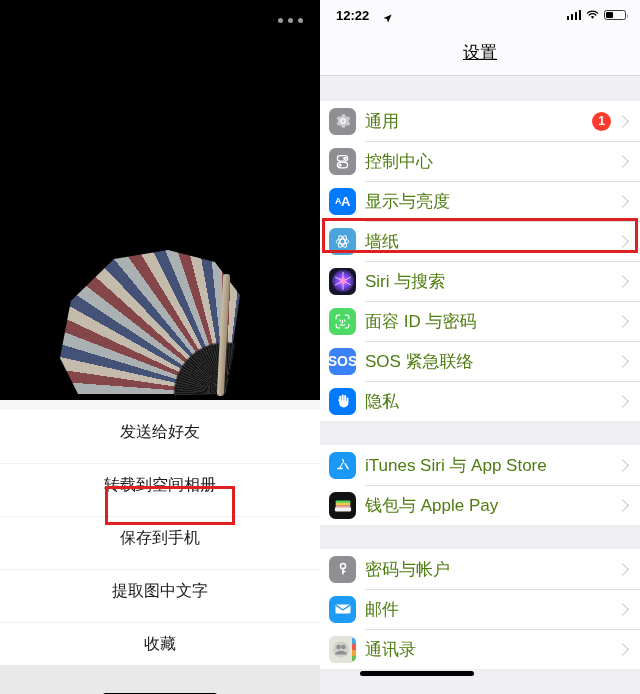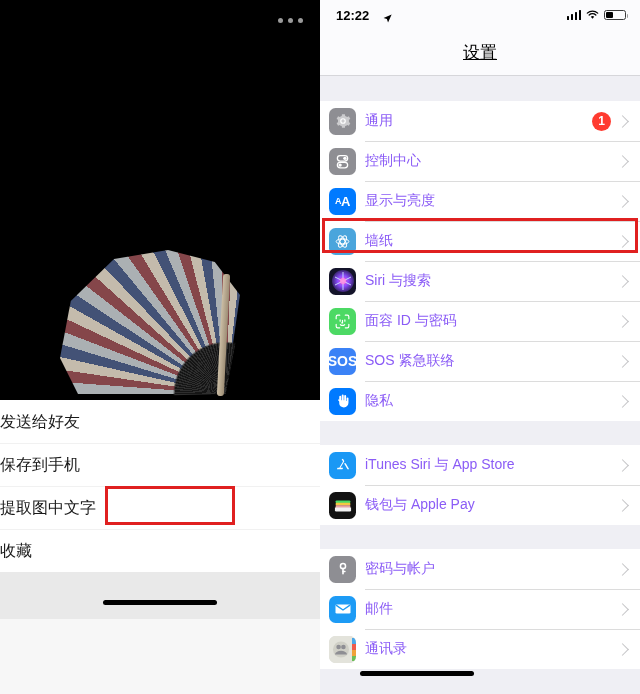--- a/index.html
+++ b/index.html
@@ -43,22 +43,22 @@
   .fan-handle{
     position:absolute;left:160px;top:24px;width:7px;height:122px;
     background:linear-gradient(90deg,#cdbfa6,#9c8c74);border-radius:3px;
     transform:rotate(3deg);
   }
 
   
   .sheet{position:absolute;left:0;top:400px;width:320px;height:294px;background:#f7f7f7;}
   .sheet-group{background:#fff;}
   .sheet-item{
-    position:relative;height:43px;line-height:43px;
-    font-size:16px;color:#1a1a1a;background:#fff;cursor:pointer;
+    position:relative;height:43px;line-height:43px;text-align:center;
+    font-size:16px;color:#1a1a1a;background:#fff;cursor:pointer;margin-top:10px;
   }
   .sheet-item + .sheet-item{box-shadow:inset 0 .5px 0 #e3e3e3;}
   .sheet-gap{height:9px;background:#e9e9e9;}
   .sheet-footer{height:38px;background:#e9e9e9;position:relative;}
   .home-bar{
     position:absolute;left:50%;transform:translateX(-50%);
     width:114px;height:5px;border-radius:3px;background:#000;
   }
   .left-home{bottom:14px;}
   .hl-box{position:absolute;border:3px solid #e02020;box-sizing:border-box;pointer-events:none;}
@@ -93,21 +93,21 @@
     padding-left:9px;background:#fff;cursor:pointer;
   }
   .row + .row .row-sep{
     position:absolute;left:45px;right:0;top:0;height:.5px;background:#dcdcdc;
   }
   .ico{
     width:27px;height:27px;border-radius:6.5px;flex:none;margin-right:9px;
     display:flex;align-items:center;justify-content:center;
     font-size:11px;font-weight:bold;color:#fff;overflow:hidden;position:relative;
   }
-  .label{flex:1;font-size:14px;color:#8b5cf6;white-space:nowrap;}
+  .label{flex:1;font-size:17px;color:#4d7c0f;white-space:nowrap;}
   .badge{
     min-width:19px;height:19px;border-radius:10px;background:#ff3b30;color:#fff;
     font-size:12px;font-weight:bold;display:flex;align-items:center;justify-content:center;
     margin-right:7px;padding:0 5px;box-sizing:border-box;
   }
   .chev{width:8px;height:8px;border-right:1.6px solid #c4c4c6;border-bottom:1.6px solid #c4c4c6;
     transform:rotate(-45deg);margin-right:13px;flex:none;}
   #hl-wallpaper{left:2px;top:218px;width:316px;height:35px;}
   .bottom-overlap-bar{
     position:absolute;left:40px;bottom:18px;width:114px;height:5px;border-radius:3px;background:#000;
@@ -133,20 +133,23 @@
           <div class="fan-handle"></div>
         </div>
       </div>
     </div>
 
     <div class="sheet">
       <div class="sheet-group">
         <div class="sheet-item">
           
           <span>发送给好友</span>
+        </div>
+        <div class="sheet-item">
+          <span>转载到空间相册</span>
         </div>
         <div class="sheet-item">
           <span>保存到手机</span>
         </div>
         <div class="sheet-item">
           <span>提取图中文字</span>
         </div>
         <div class="sheet-item">
           <span>收藏</span>
         </div>

